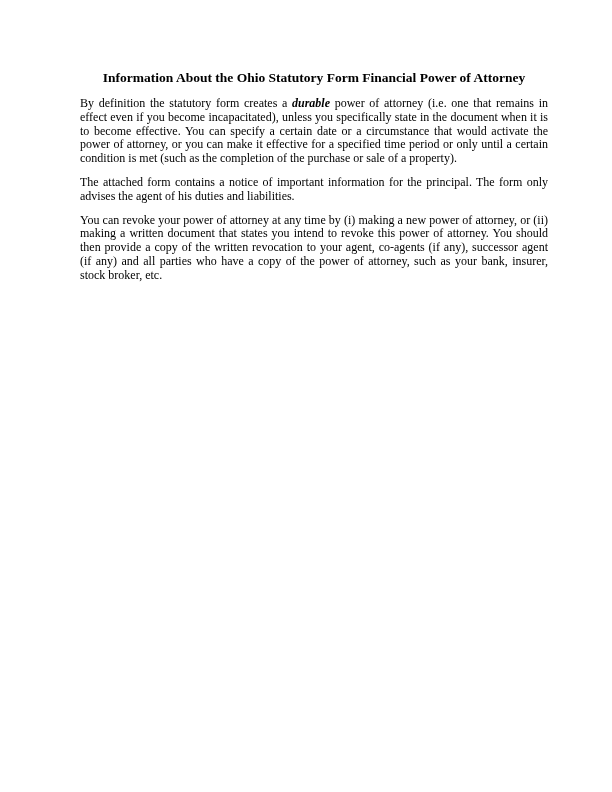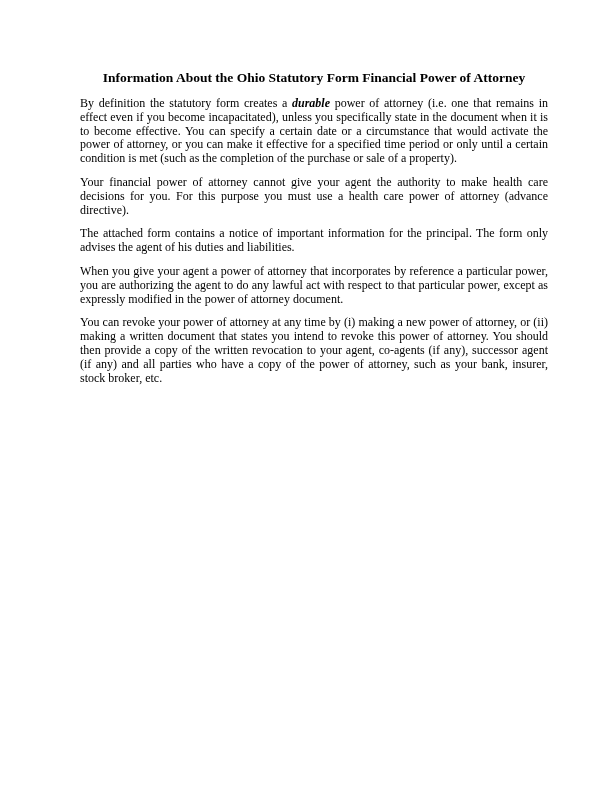--- a/index.html
+++ b/index.html
@@ -41,21 +41,19 @@
 </head>
 <body>
 
 <div class="page">
 
   <h1 class="doc-title">Information About the Ohio Statutory Form Financial Power of Attorney</h1>
 
 
   <p class="para"><span>By definition the statutory form creates a </span><span class="emph">durable</span><span> power of attorney (i.e. one that remains in effect even if you become incapacitated), unless you specifically state in the document when it is to become effective. You can specify a certain date or a circumstance that would activate the power of attorney, or you can make it effective for a specified time period or only until a certain condition is met (such as the completion of the purchase or sale of a property).</span></p>
 
-  <p class="para">Your financial power of attorney cannot give your agent the authority to make health care decisions for you. For this purpose you must use a health care power of attorney (advance directive).</p>
 
   <p class="para">The attached form contains a notice of important information for the principal. The form only advises the agent of his duties and liabilities.</p>
 
-  <p class="para">When you give your agent a power of attorney that incorporates by reference a particular power, you are authorizing the agent to do any lawful act with respect to that particular power, except as expressly modified in the power of attorney document.</p>
 
   <p class="para">You can revoke your power of attorney at any time by (i) making a new power of attorney, or (ii) making a written document that states you intend to revoke this power of attorney. You should then provide a copy of the written revocation to your agent, co-agents (if any), successor agent (if any) and all parties who have a copy of the power of attorney, such as your bank, insurer, stock broker, etc.</p>
 
 </div>
 
 </body></html>

